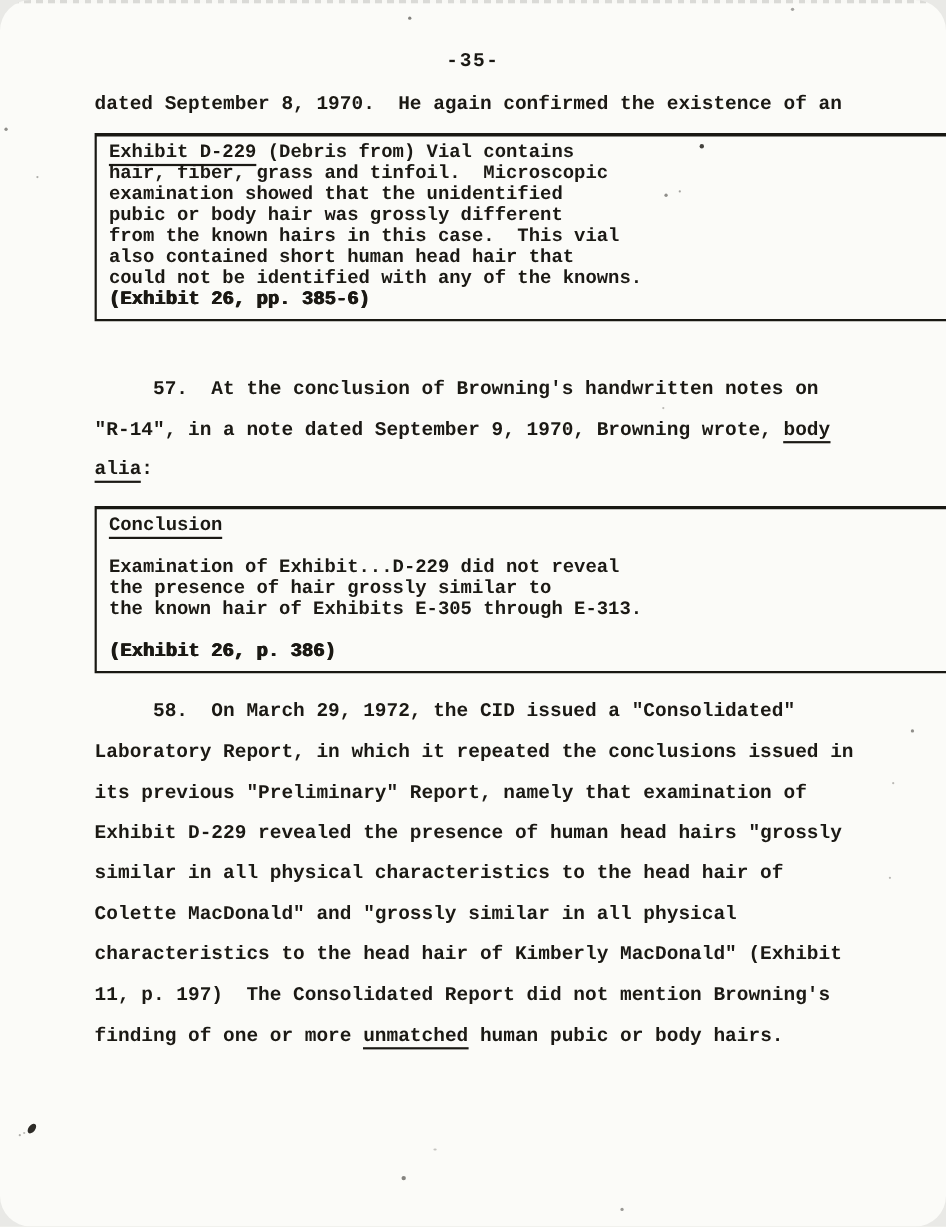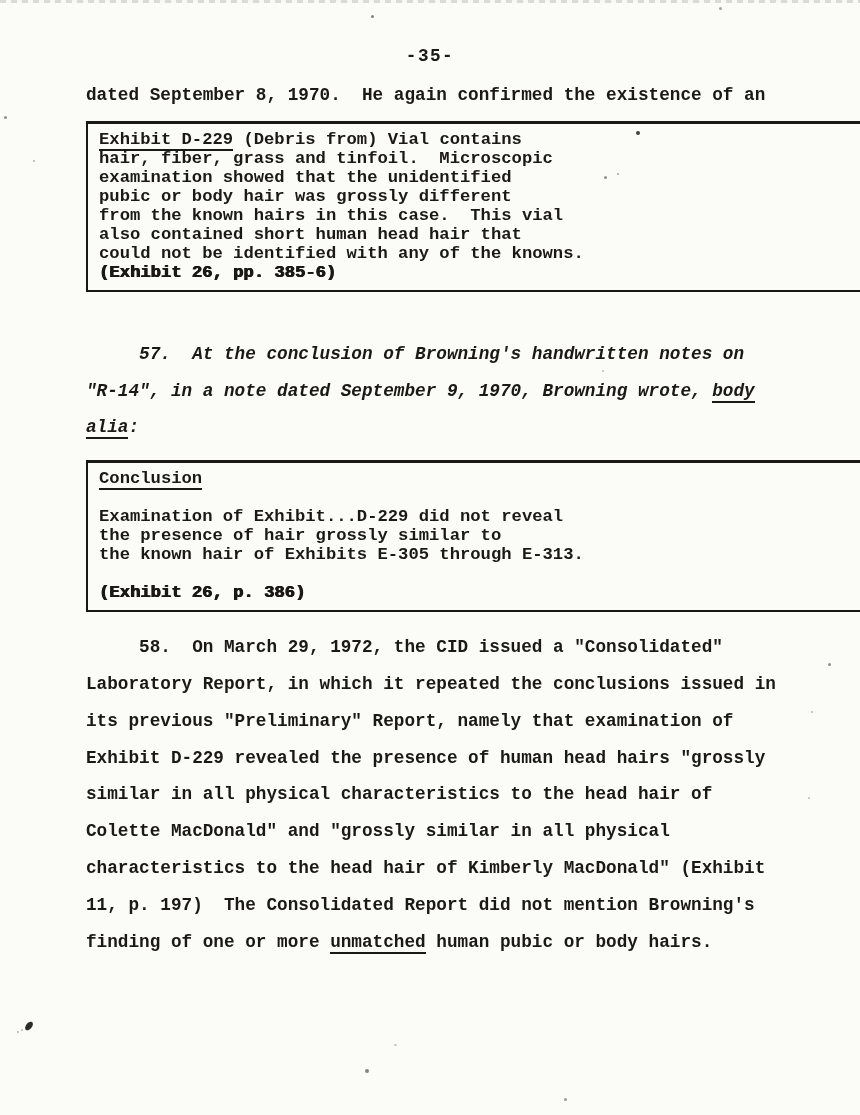--- a/index.html
+++ b/index.html
@@ -10,20 +10,21 @@
   .page {
     position: relative;
     width: 860px;
     height: 1115px;
     margin: 0 auto;
     background: #fbfbf8;
     overflow: hidden;
     font-family: "Liberation Mono", "DejaVu Sans Mono", monospace;
     font-weight: 700;
     color: #1b1914;
+    border-radius: 28px;
   }
   .scan-edge {
     position: absolute;
     top: 0; left: 0; right: 0;
     height: 3px;
     background: repeating-linear-gradient(90deg,
       rgba(120,120,115,0.25) 0 6px, rgba(120,120,115,0.02) 6px 11px);
   }
   .page-number {
     padding-top: 48px;
@@ -52,21 +53,21 @@
     white-space: pre;
     font-size: 17.2px;
     line-height: 19px;
   }
   .box .line {
     min-height: 19px;
   }
   
   .doc-body > :nth-child(1) { margin-top: 12px; }
   .doc-body > :nth-child(2) { margin-top: 7px; }
-  .doc-body > :nth-child(3) { margin-top: 44px; font-style: italic; }
+  .doc-body > :nth-child(3) { margin-top: 44px; }
   .doc-body > :nth-child(4) { margin-top: 14px; }
   .doc-body > :nth-child(5) { margin-top: 17px; }
 
   .seg-u {
     border-bottom: 2px solid currentColor;
   }
   .seg-b {
     text-shadow: 0.7px 0 0 currentColor, -0.3px 0 0 currentColor;
   }
   .speck {

